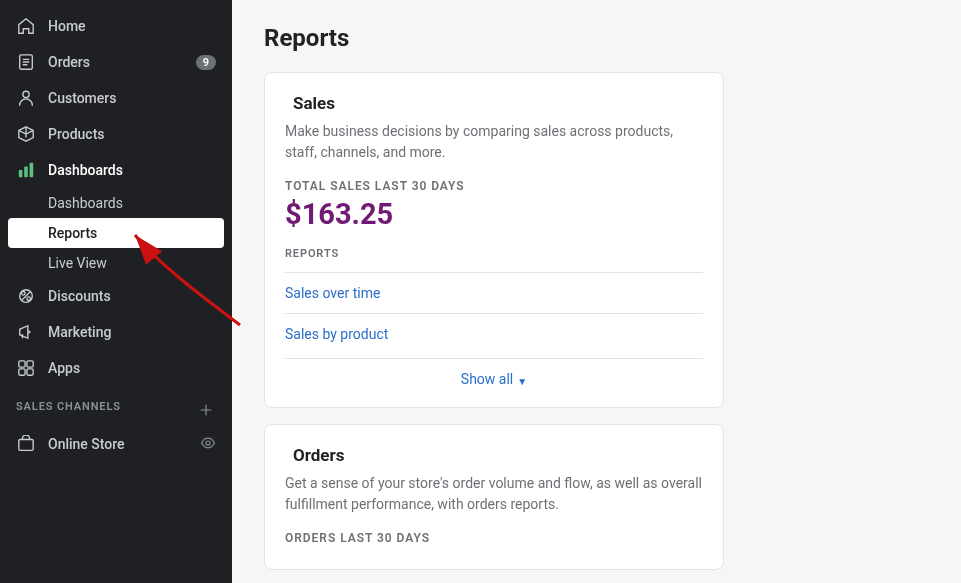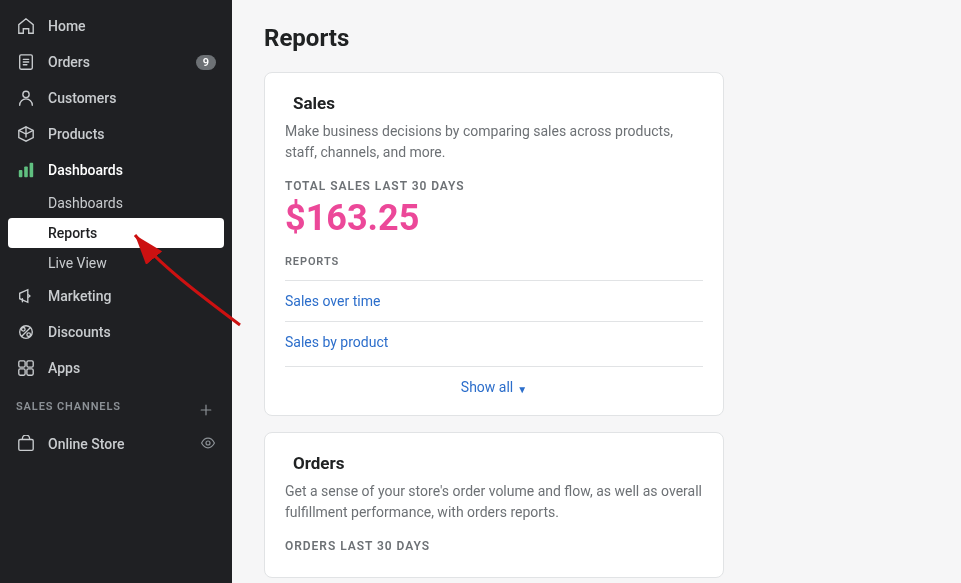--- a/index.html
+++ b/index.html
@@ -130,23 +130,23 @@
     .stat-label {
       font-size: 12px;
       font-weight: 600;
       color: #6d7175;
       letter-spacing: 0.08em;
       text-transform: uppercase;
       margin-bottom: 4px;
     }
 
     .stat-value {
-      font-size: 36px;
+      font-size: 29px;
       font-weight: 700;
-      color: #ec4899;
+      color: #701a75;
       margin-bottom: 16px;
     }
 
     .reports-label {
       font-size: 11px;
       font-weight: 600;
       color: #6d7175;
       letter-spacing: 0.08em;
       text-transform: uppercase;
       margin-bottom: 12px;
@@ -254,38 +254,38 @@
         <span>Reports</span>
       </div>
       <div class="sub-nav-item">
         <span>Live View</span>
       </div>
     </div>
 
     <div class="nav-item">
       <span class="icon">
         <svg width="18" height="18" viewBox="0 0 20 20" fill="none">
-          <path d="M3 13V7l9-4v14l-9-4z" stroke="#c9cccf" stroke-width="1.5" fill="none"></path>
-          <path d="M12 8.5c1.5.5 2.5 1 2.5 1.5s-1 1-2.5 1.5" stroke="#c9cccf" stroke-width="1.5"></path>
-          <path d="M6 13v3.5" stroke="#c9cccf" stroke-width="1.5" stroke-linecap="round"></path>
-        </svg>
-      </span>
-      <span>Marketing</span>
-    </div>
-
-    <div class="nav-item">
-      <span class="icon">
-        <svg width="18" height="18" viewBox="0 0 20 20" fill="none">
           <circle cx="7" cy="7" r="2" stroke="#c9cccf" stroke-width="1.5"></circle>
           <circle cx="13" cy="13" r="2" stroke="#c9cccf" stroke-width="1.5"></circle>
           <path d="M5 15L15 5" stroke="#c9cccf" stroke-width="1.5" stroke-linecap="round"></path>
           <path d="M3 10a7 7 0 0114 0 7 7 0 01-14 0z" stroke="#c9cccf" stroke-width="1.5"></path>
         </svg>
       </span>
       <span>Discounts</span>
+    </div>
+
+    <div class="nav-item">
+      <span class="icon">
+        <svg width="18" height="18" viewBox="0 0 20 20" fill="none">
+          <path d="M3 13V7l9-4v14l-9-4z" stroke="#c9cccf" stroke-width="1.5" fill="none"></path>
+          <path d="M12 8.5c1.5.5 2.5 1 2.5 1.5s-1 1-2.5 1.5" stroke="#c9cccf" stroke-width="1.5"></path>
+          <path d="M6 13v3.5" stroke="#c9cccf" stroke-width="1.5" stroke-linecap="round"></path>
+        </svg>
+      </span>
+      <span>Marketing</span>
     </div>
 
     <div class="nav-item">
       <span class="icon">
         <svg width="18" height="18" viewBox="0 0 20 20" fill="none">
           <rect x="2" y="2" width="7" height="7" rx="1.5" stroke="#c9cccf" stroke-width="1.5"></rect>
           <rect x="11" y="2" width="7" height="7" rx="1.5" stroke="#c9cccf" stroke-width="1.5"></rect>
           <rect x="2" y="11" width="7" height="7" rx="1.5" stroke="#c9cccf" stroke-width="1.5"></rect>
           <rect x="11" y="11" width="7" height="7" rx="1.5" stroke="#c9cccf" stroke-width="1.5"></rect>
         </svg>

